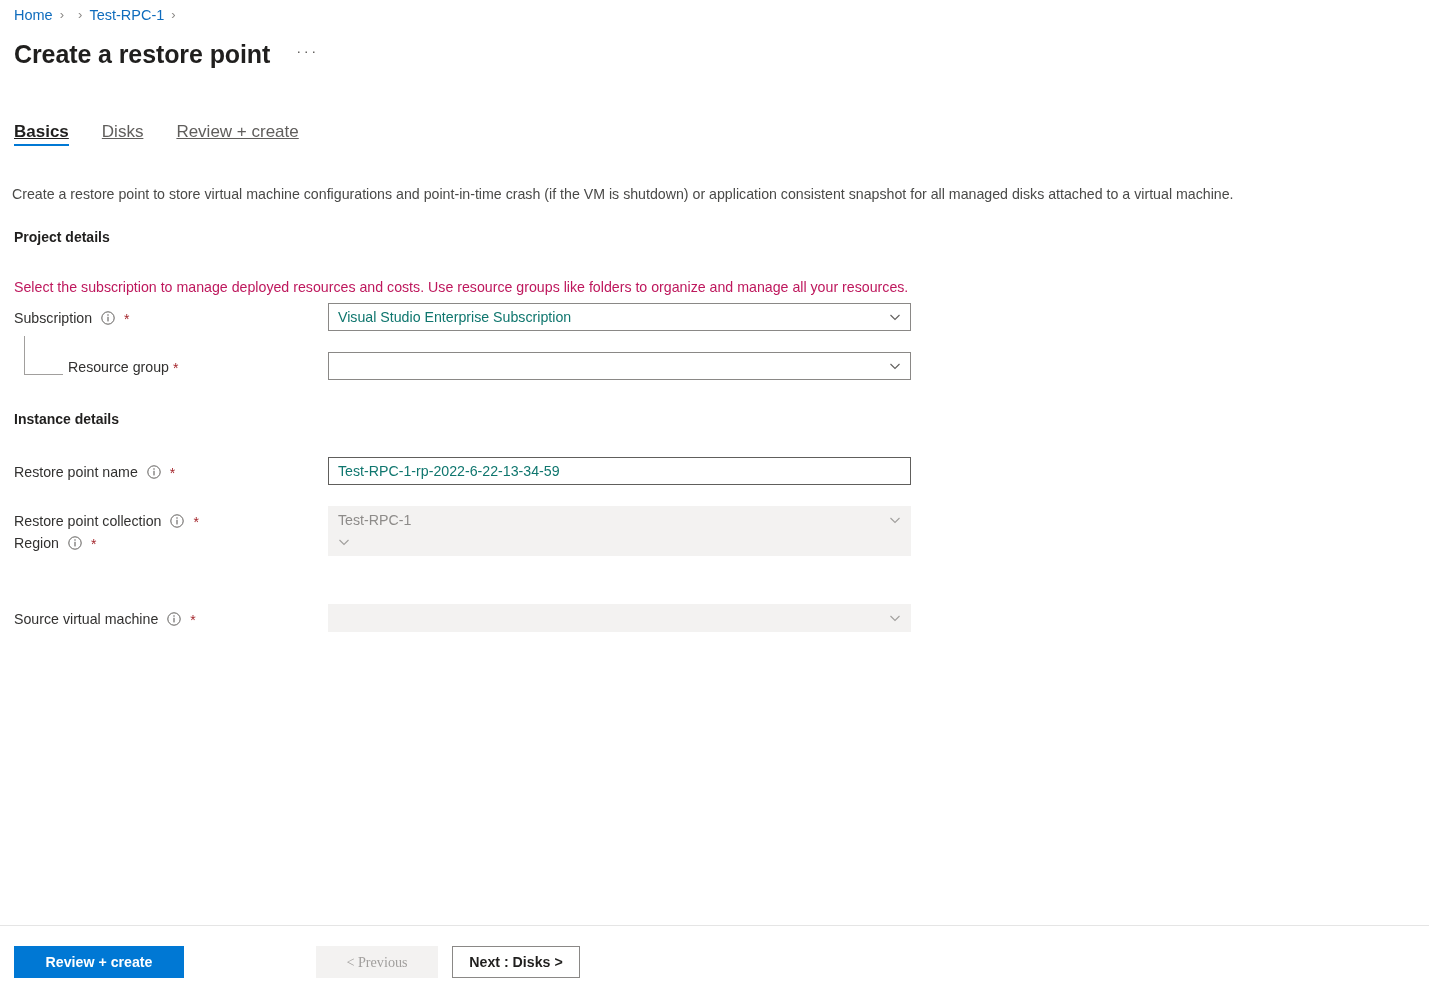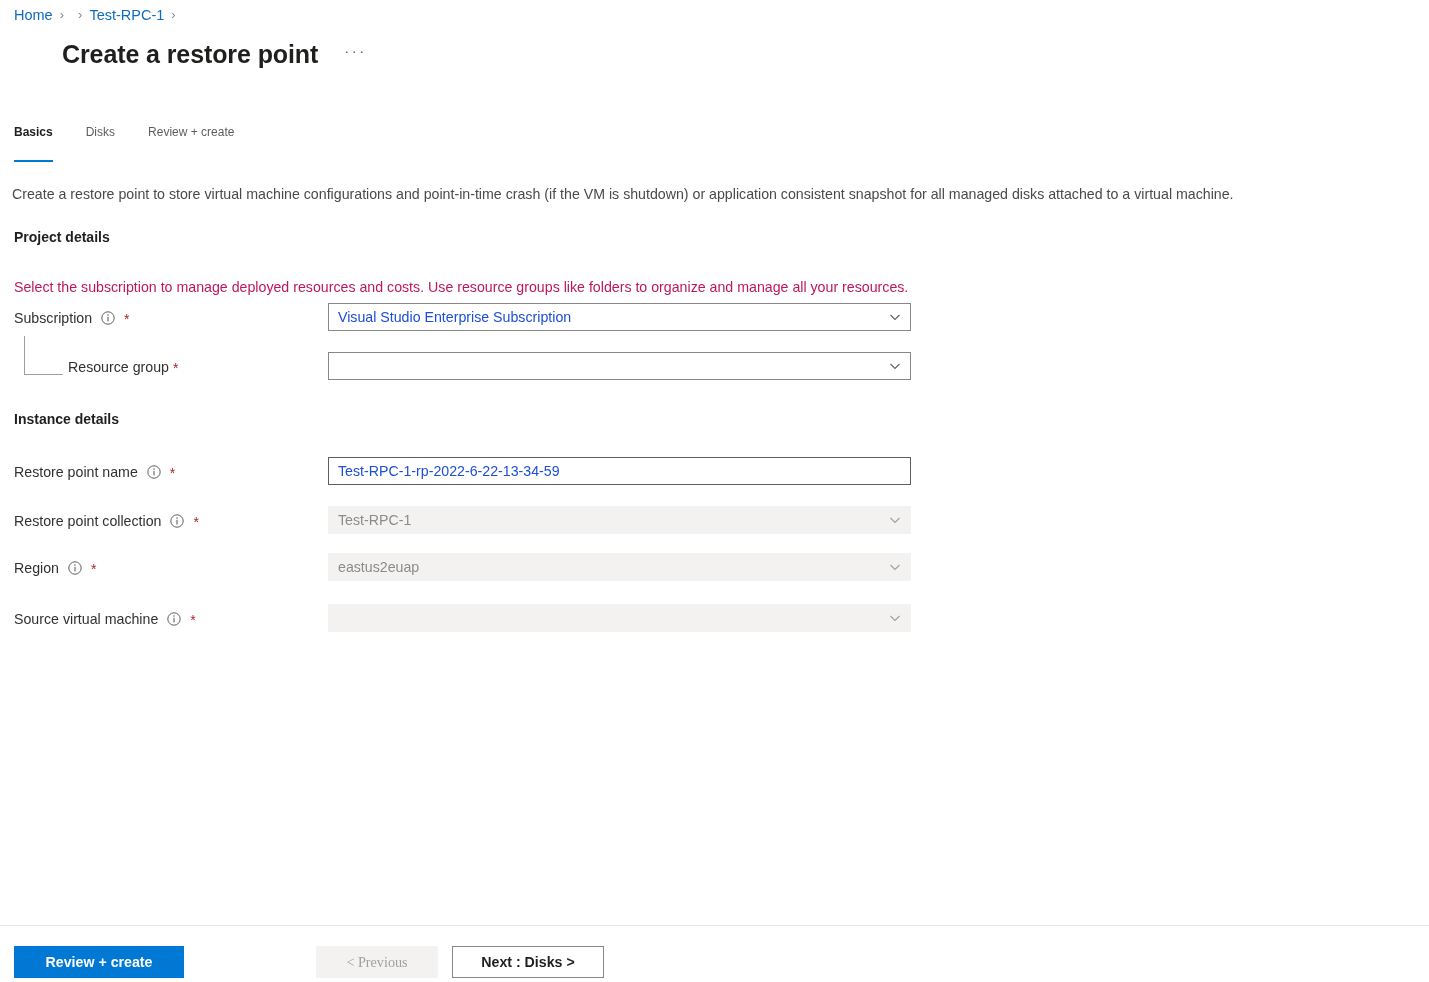--- a/index.html
+++ b/index.html
@@ -40,21 +40,20 @@
     display: inline-block;
   }
 
   
   .title-row {
     position: absolute;
     top: 38px;
     left: 14px;
     display: flex;
     align-items: flex-start;
-    margin-left: 48px;
   }
   .page-title {
     font-size: 25px;
     font-weight: 600;
     color: #201f1e;
     letter-spacing: -0.1px;
     line-height: 32px;
   }
   .title-ellipsis {
     margin-left: 22px;
@@ -69,28 +68,29 @@
 
   
   .tabs {
     position: absolute;
     top: 122px;
     left: 14px;
     display: flex;
     align-items: flex-start;
   }
   .tab {
-    font-size: 12px;
+    font-size: 17px;
     color: #605e5c;
-    padding: 0 0 20px 0;
+    padding: 0 0 4px 0;
     margin-right: 33px;
     cursor: pointer;
     position: relative;
     line-height: 20px;
     white-space: nowrap;
+    text-decoration: underline;
   }
   .tab.active {
     color: #201f1e;
     font-weight: 600;
   }
   .tab.active::after {
     content: "";
     position: absolute;
     left: 0;
     right: 0;
@@ -199,21 +199,21 @@
   .control.disabled-select {
     left: 328px;
     width: 583px;
     border: 1px solid transparent;
     background: #f3f2f1;
   }
   .control-value {
     flex: 1;
     padding: 0 9px;
     font-size: 14.2px;
-    color: #1d4ed8;
+    color: #0f766e;
     line-height: 18px;
     overflow: hidden;
     text-overflow: ellipsis;
     white-space: nowrap;
   }
   .control.disabled-select .control-value { color: #8d8b89; }
   .chevron {
     width: 30px;
     display: flex;
     align-items: center;
@@ -276,21 +276,21 @@
     left: 316px;
     width: 122px;
     background: #f3f2f1;
     color: #a19f9d;
     cursor: default;
     font-weight: 400;
     font-family: Liberation Serif, serif;
   }
   .btn-secondary {
     left: 452px;
-    width: 152px;
+    width: 128px;
     background: #ffffff;
     color: #201f1e;
     border: 1px solid #8a8886;
   }
 </style>
 </head>
 <body>
 
 <div class="breadcrumb">
   <a class="crumb-link">Home</a>
@@ -397,34 +397,33 @@
     <div class="control disabled-select" style="top:0;">
       <span class="control-value">Test-RPC-1</span>
       <span class="chevron">
         <svg width="12" height="12" viewBox="0 0 12 12">
             <path d="M1.5 4 L6 8.5 L10.5 4" fill="none" stroke="#a19f9d" stroke-width="1.1"></path>
           </svg>
       </span>
     </div>
   </div>
 
-  <div class="field-row" style="top:553px;">
+  <div class="field-row" style="top:528px;text-align:center;">
     <div class="field-label">
       <span>Region</span>
       <span class="info-icon">
         <svg width="14" height="14" viewBox="0 0 14 14">
             <circle cx="7" cy="7" r="6.2" fill="none" stroke="#605e5c" stroke-width="1"></circle>
             <circle cx="7" cy="4.1" r="0.75" fill="#605e5c"></circle>
             <rect x="6.45" y="5.8" width="1.1" height="4.6" fill="#605e5c"></rect>
           </svg>
       </span>
       <span class="req-star">*</span>
     </div>
     <div class="control disabled-select" style="top:0;">
-      <span class="control-value">eastus2euap</span>
       <span class="chevron">
         <svg width="12" height="12" viewBox="0 0 12 12">
             <path d="M1.5 4 L6 8.5 L10.5 4" fill="none" stroke="#a19f9d" stroke-width="1.1"></path>
           </svg>
       </span>
     </div>
   </div>
 
   <div class="field-row" style="top:604px;">
     <div class="field-label">

